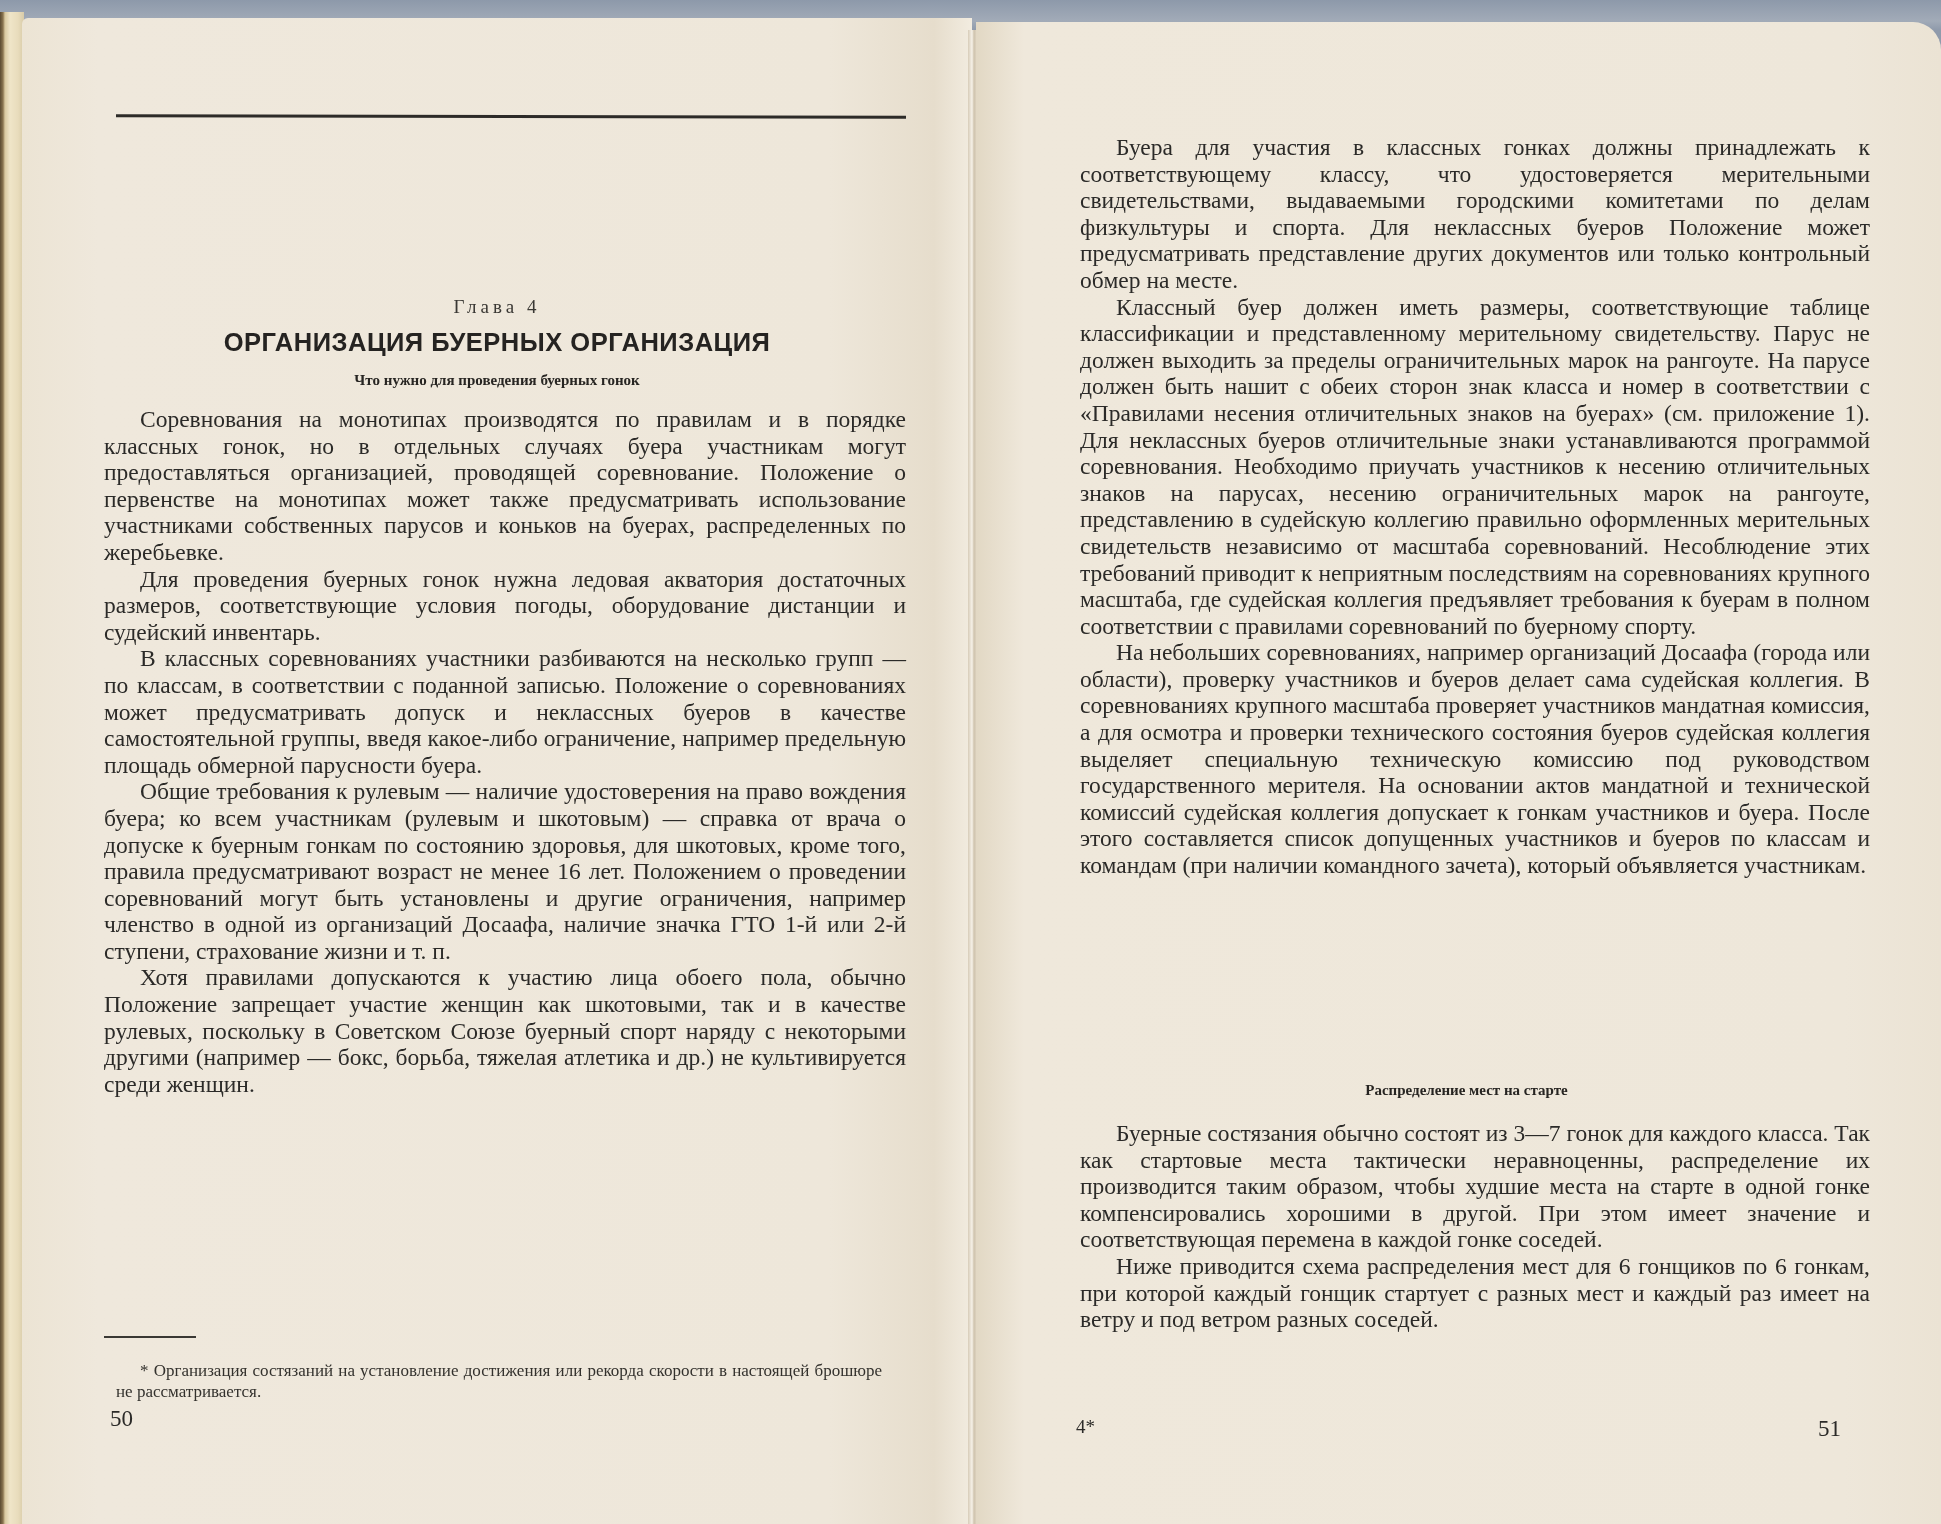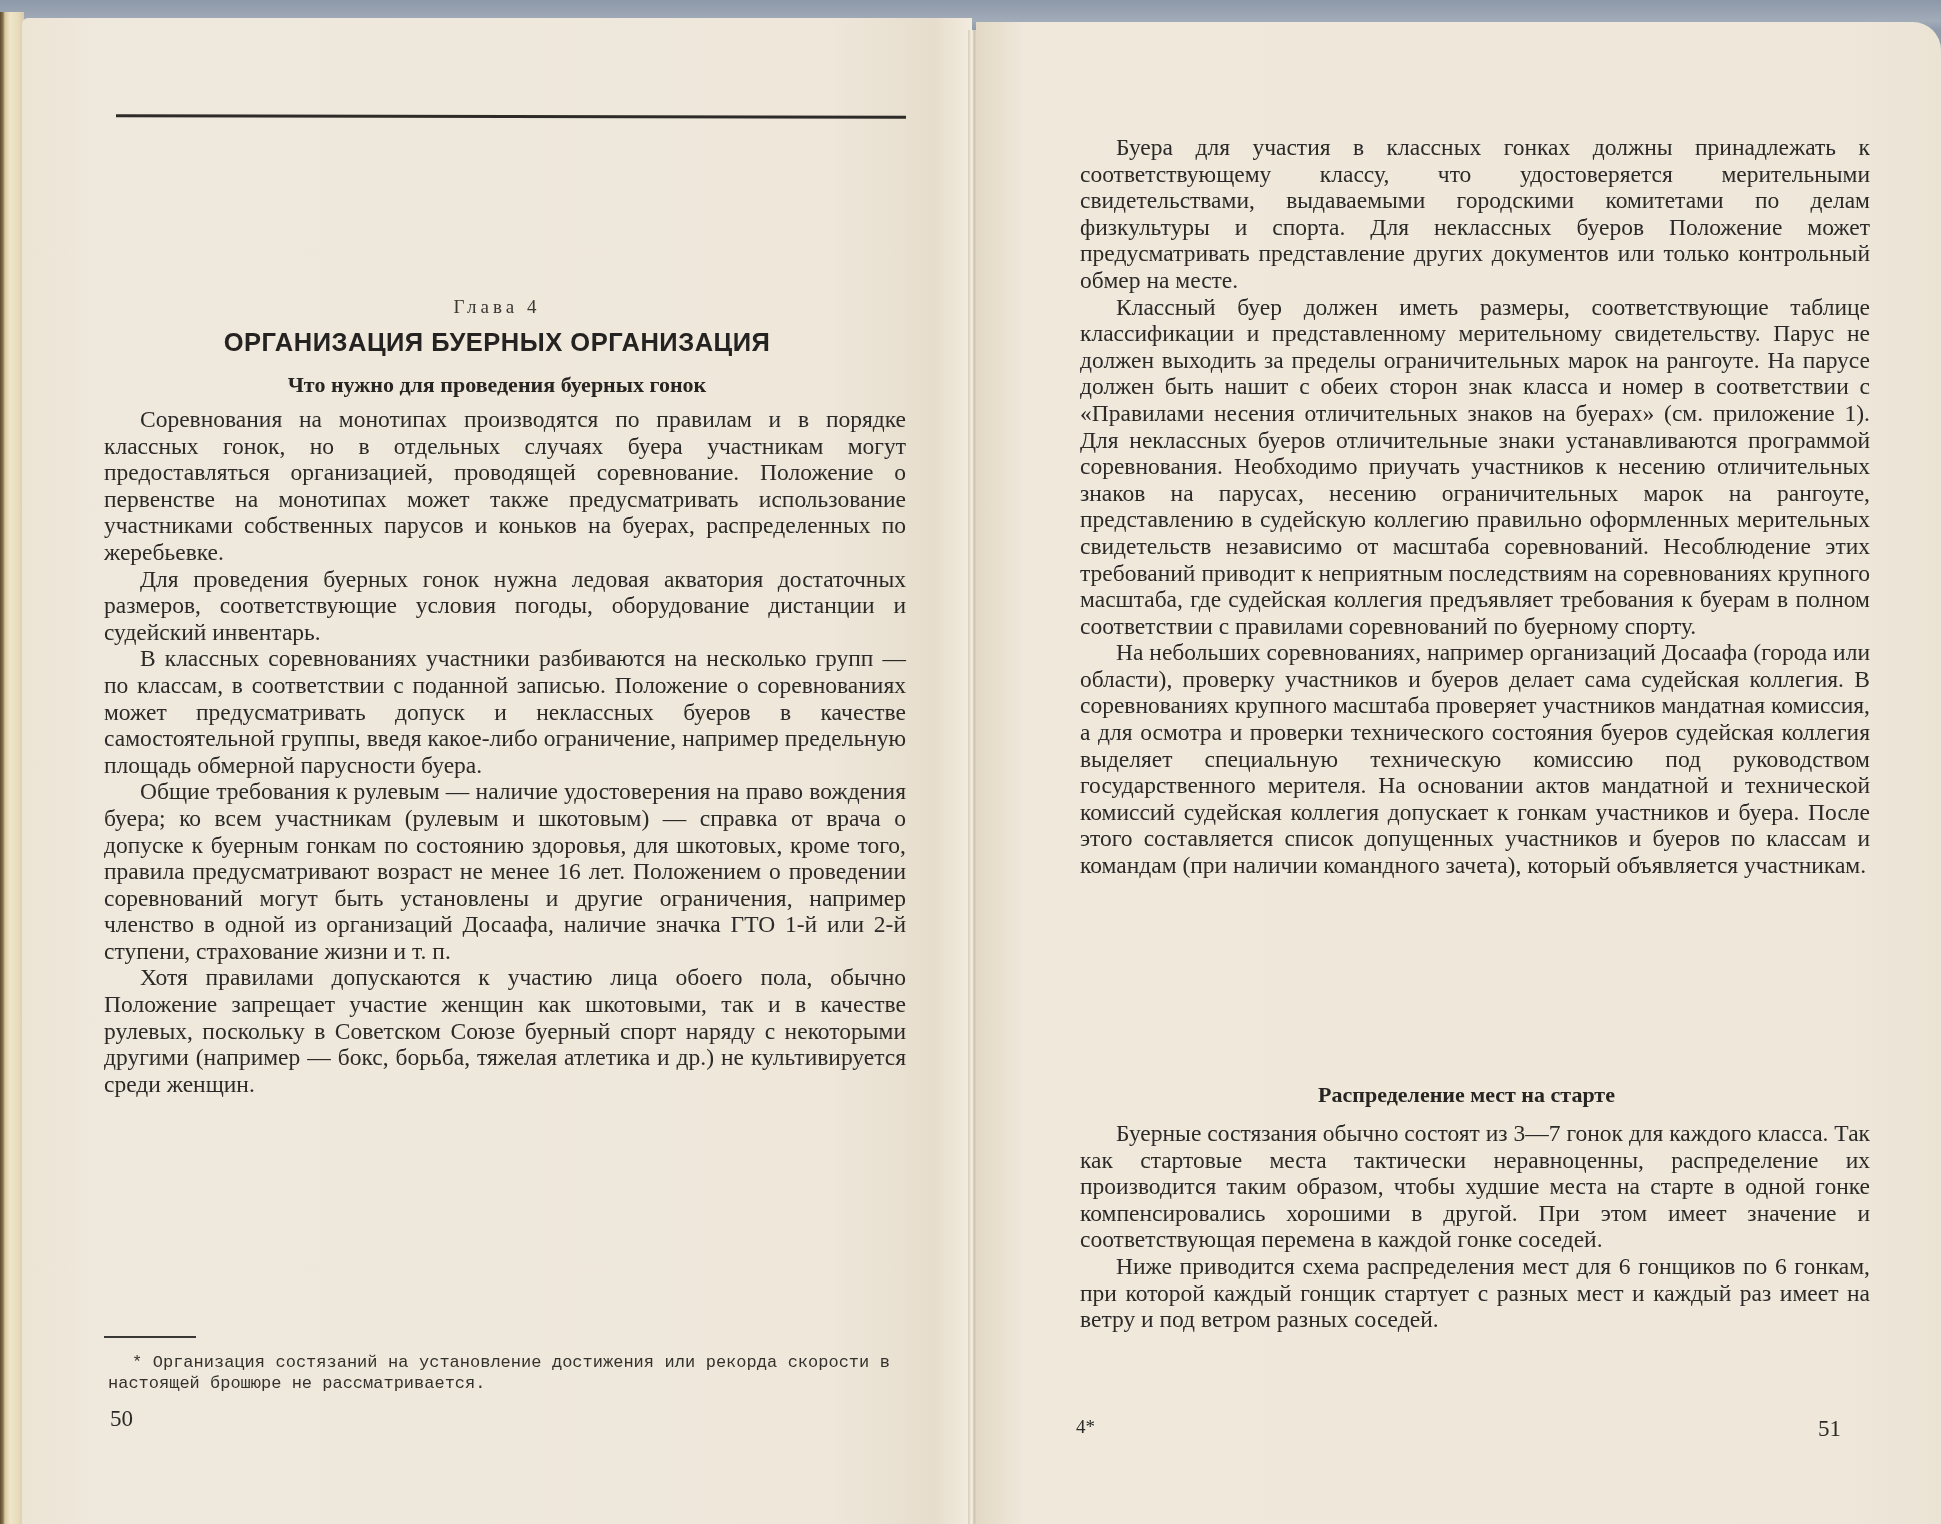--- a/index.html
+++ b/index.html
@@ -28,24 +28,24 @@
     background:linear-gradient(180deg,#8d99aa,#a2abb8 70%, rgba(0,0,0,0)); }
 
   .text { position:absolute; font-size:23.5px; line-height:26.6px; text-align:justify; }
   .text p { margin:0; text-indent:36px; }
   .left .text { left:82px; width:802px; }
   .right .text { left:104px; width:790px; }
 
   .top-rule { position:absolute; left:94px; top:97px; width:790px; height:3px; background:#2d2b28; transform:rotate(0.12deg); }
   .chapter-label { position:absolute; left:0; width:100%; top:278px; text-align:center; font-size:19px; letter-spacing:4px; color:#3a3834; }
   .chapter-title { position:absolute; left:0; width:100%; top:310px; text-align:center; font-family:"Liberation Sans","DejaVu Sans",sans-serif; font-weight:bold; font-size:25.5px; letter-spacing:0.5px; color:#252321;}
-  .section-title { position:absolute; left:0; width:100%; text-align:center; font-weight:bold; font-size:22px; font-family:"Liberation Serif",serif; color:#272522;}
+  .section-title { position:absolute; left:0; width:100%; text-align:center; font-weight:bold; font-size:15px; font-family:"Liberation Serif",serif; color:#272522;}
   .footnote-rule { position:absolute; left:82px; width:92px; height:2px; background:#3a3834; }
   .footnote { position:absolute; font-size:17px; line-height:21px; text-align:justify; color:#33312d;}
-  .footnote p { margin:4px; text-indent:24px;font-family:Liberation Mono, monospace; }
+  .footnote p { margin:12px; text-indent:24px; }
   .page-num { position:absolute; font-size:23px; color:#2b2a28; }
 </style>
 </head>
 <body>
 
 <div class="spread">
   <div class="shadow-top"></div>
   <div class="edge-left"></div>
 
   <div class="page left">

